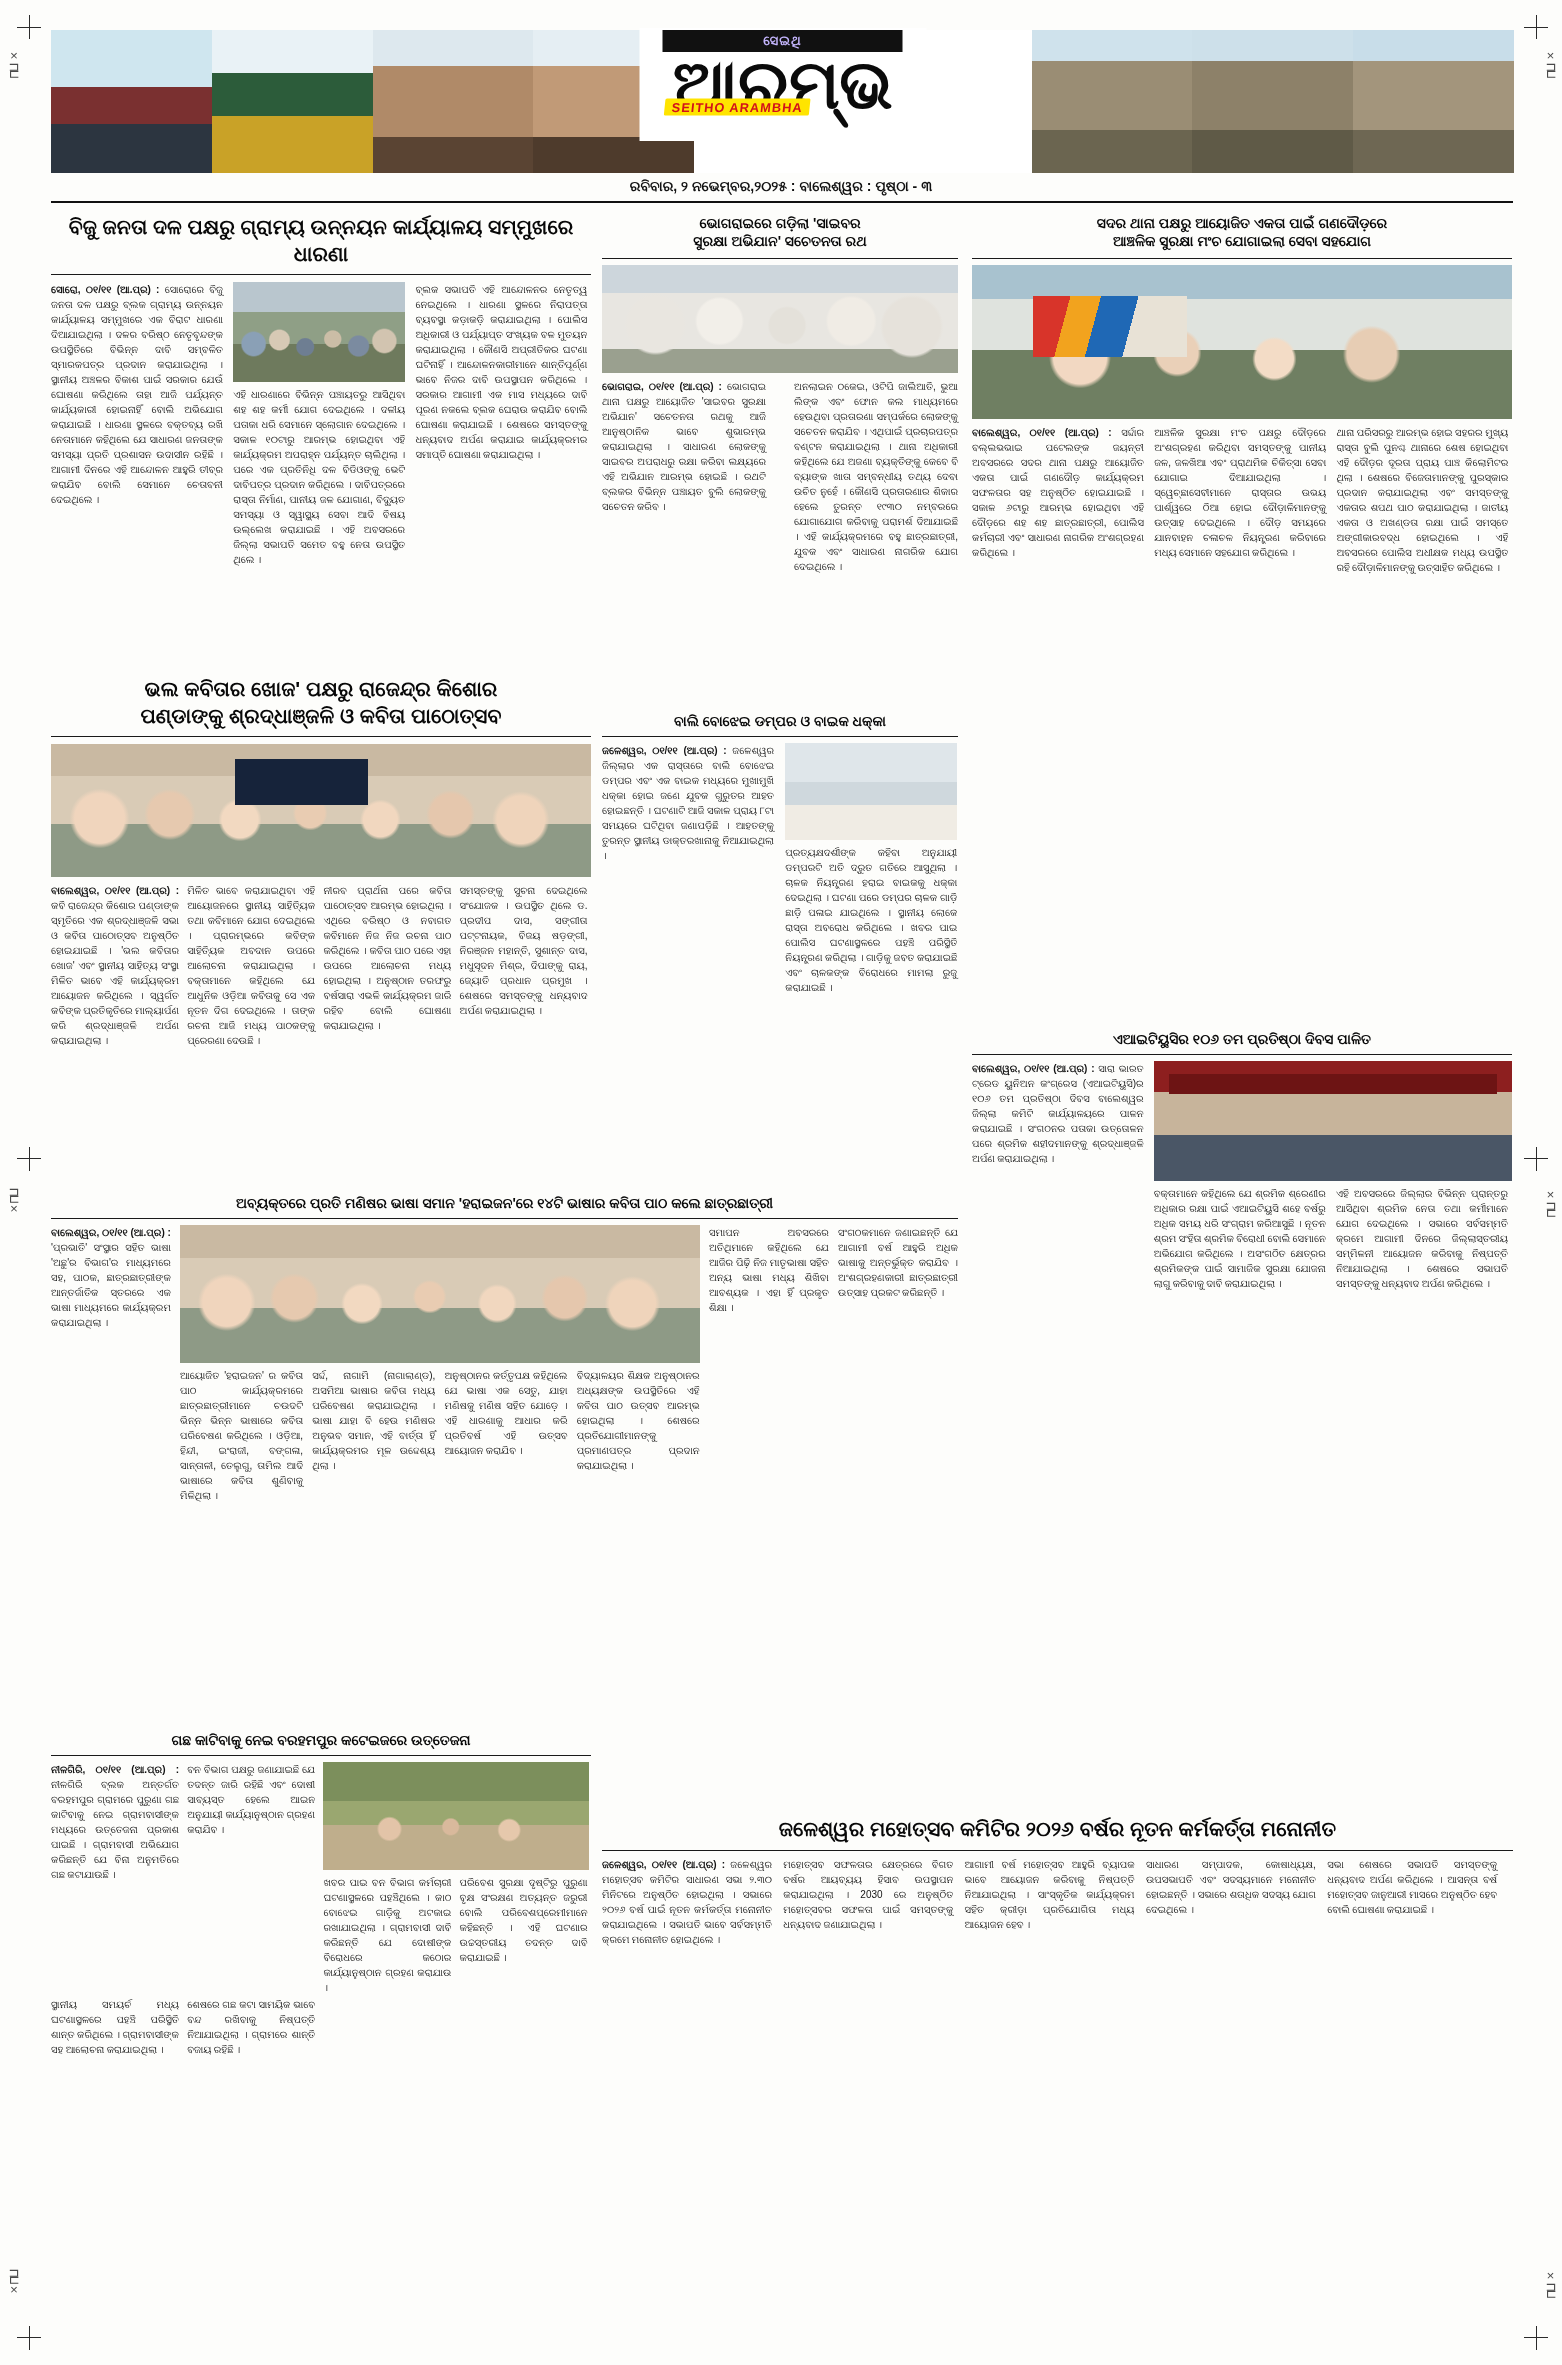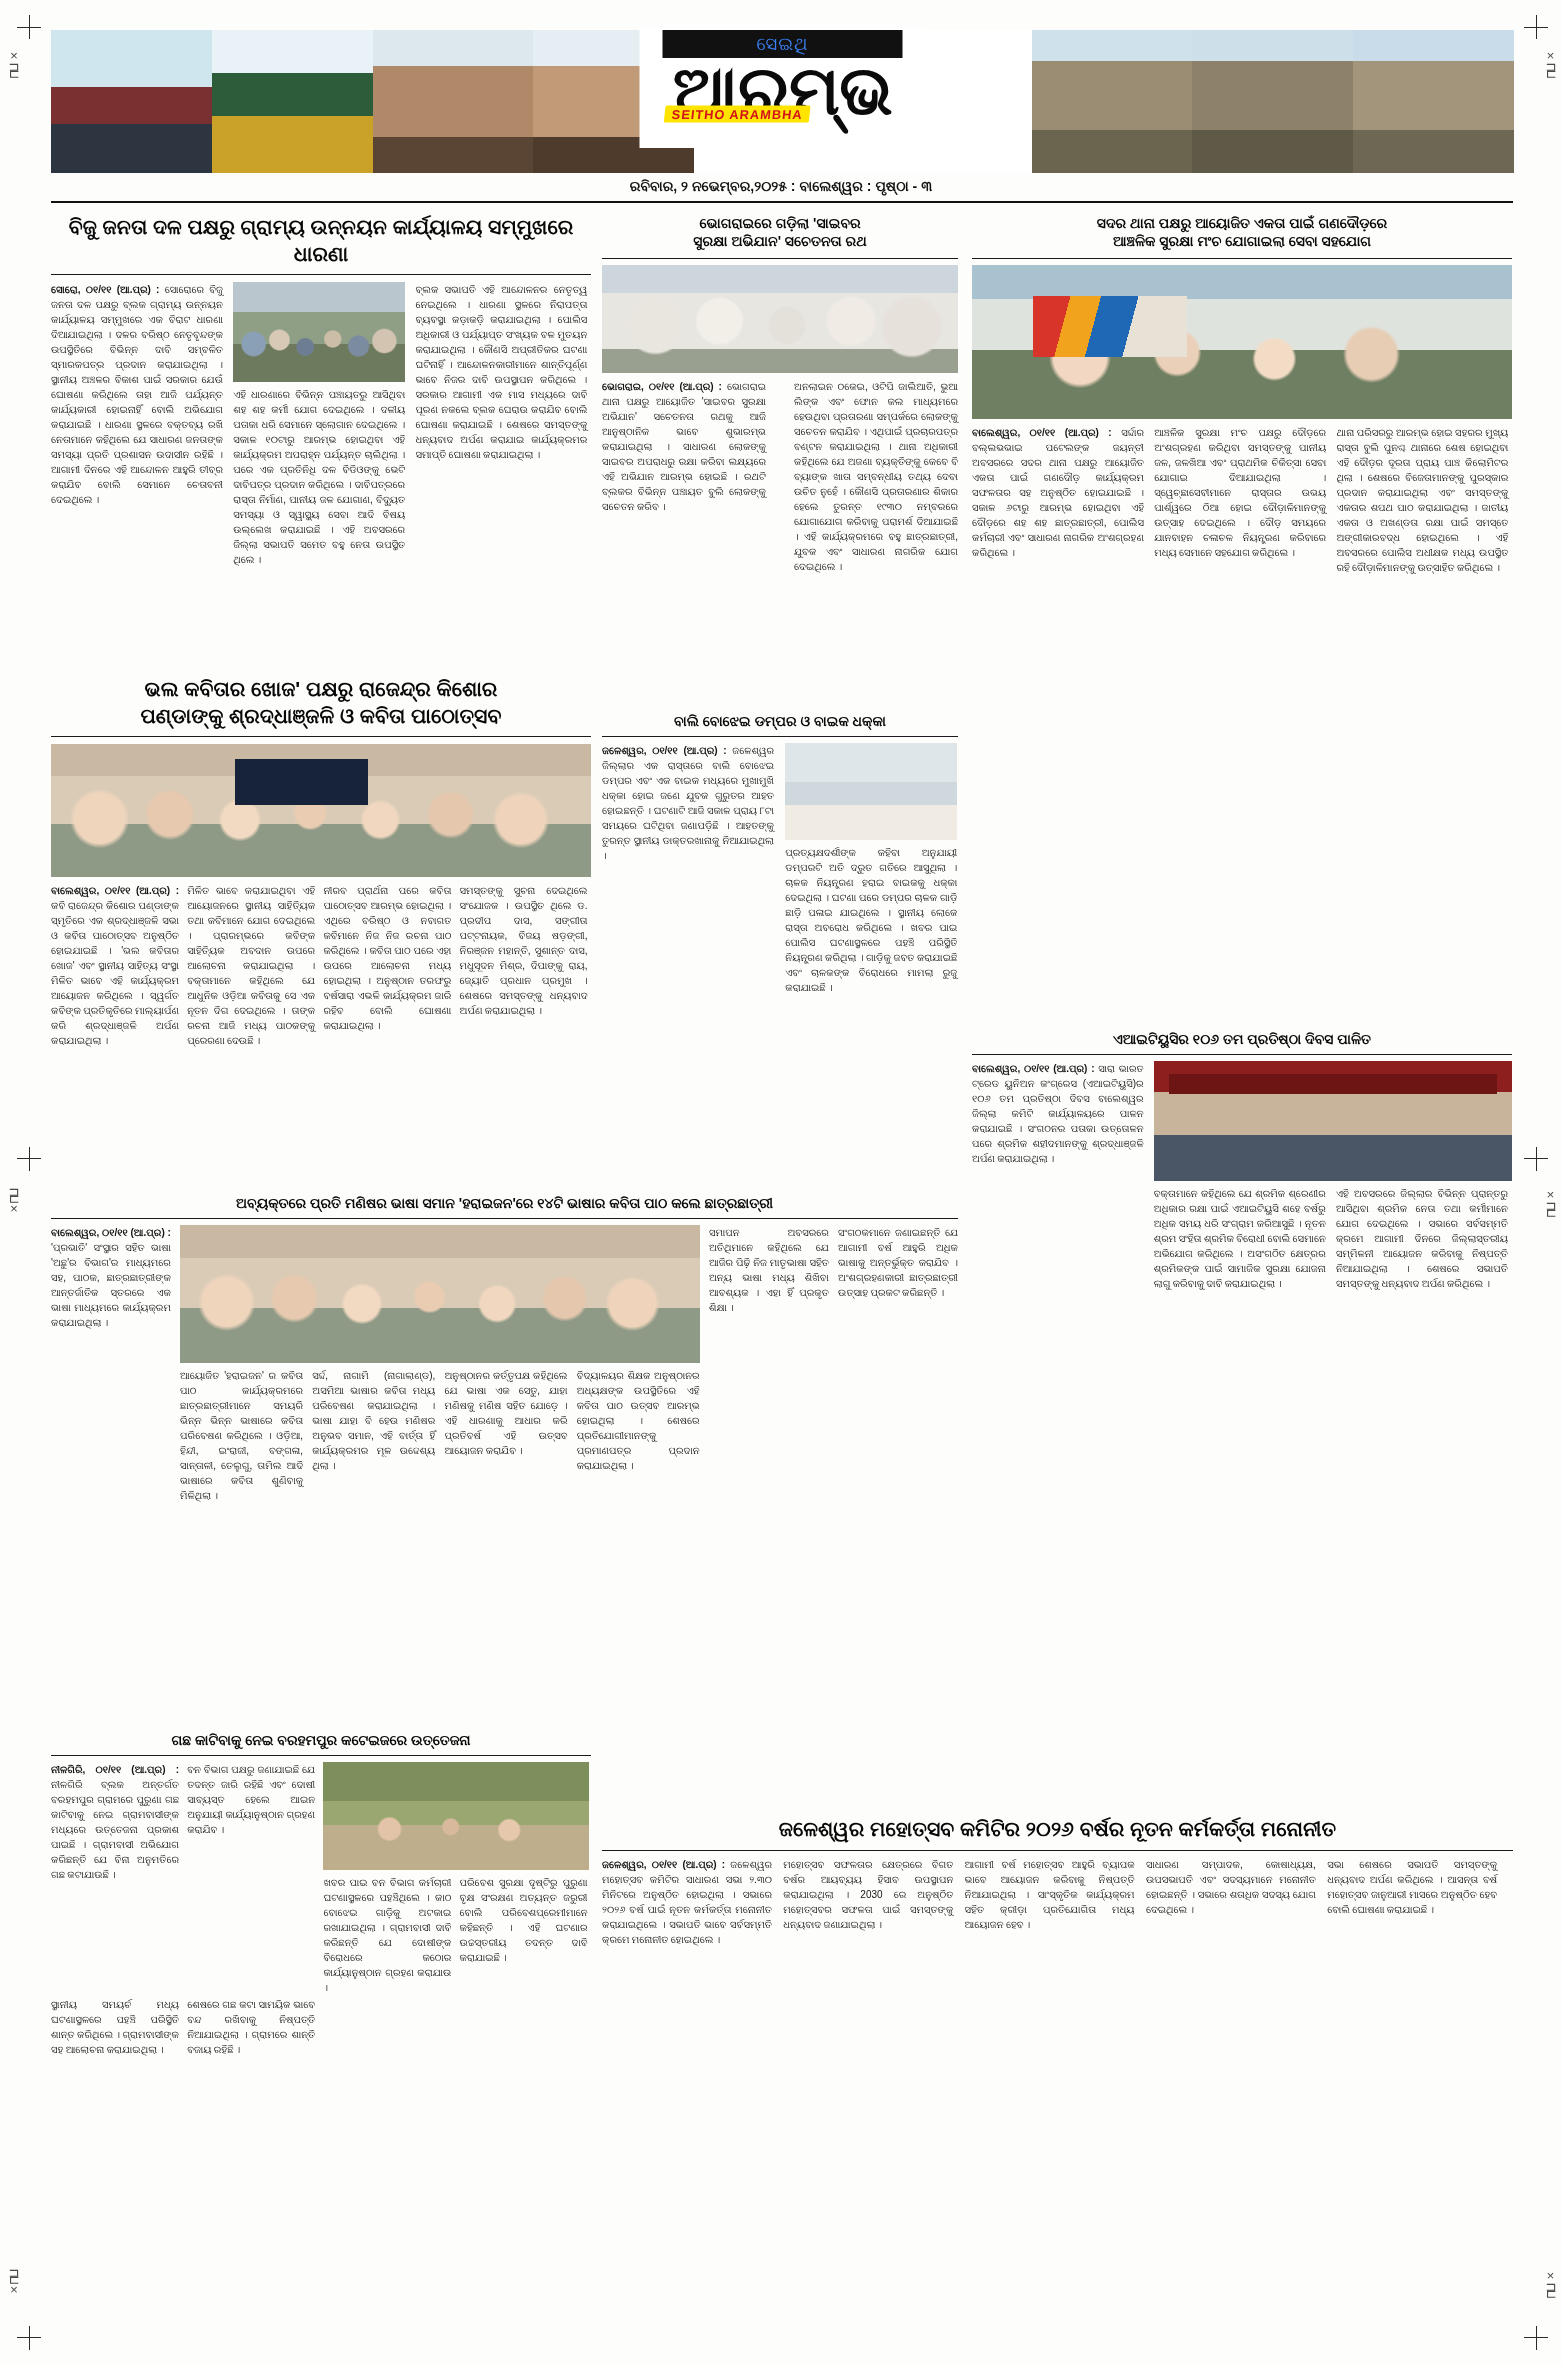--- a/index.html
+++ b/index.html
@@ -27,22 +27,22 @@
   .photostrip { position:absolute; inset:0; display:flex; }
   .photostrip > div { flex:1 1 0; height:100%; }
 
   .logoblock{
     position:absolute; left:50%; top:-2px; transform:translateX(-50%);
     width:287px; text-align:center;
     background:#ffffff;
     padding:2px 23.6px 5.1px 23.6px;
   }
   .seitho-bar{
-    background:#111; color:#3b82f6; font-size:18px; line-height:1.35;
-    padding:1.5px 0 2.6px 0; letter-spacing:1px; font-weight:normal;
+    background:#111; color:#c4b5fd; font-size:13px; line-height:1.35;
+    padding:1.5px 0 2.6px 0; letter-spacing:1px; font-weight:bold;
   }
   .arambha{
     font-size:68px; font-weight:bold; color:#0a0a0a; line-height:1.02;
     letter-spacing:-0.5px; margin-top:-2px;
   }
   .seitho-badge{
     display:inline-block; background:#ffe400; color:#d3121a;
     font-size:12.8px; font-weight:bold; letter-spacing:1px;
     padding:1px 7.2px; transform:skewX(-6deg) translate(-47px,-20.5px);
     border-radius:1.5px;
@@ -309,21 +309,21 @@
       <div style="width:123px;">
         <div class="body-text">
           <span class="lead">ବାଲେଶ୍ୱର, ୦୧/୧୧ (ଆ.ପ୍ର) :</span>
           <span>'ପ୍ରଭାତି' ସଂସ୍ଥାର ସହିତ ଭାଷା 'ଅଛୁ'ର ବିଭାଗ'ର ମାଧ୍ୟମରେ ସହ, ପାଠକ, ଛାତ୍ରଛାତ୍ରୀଙ୍କ ଆନ୍ତର୍ଜାତିକ ସ୍ତରରେ ଏକ ଭାଷା ମାଧ୍ୟମରେ କାର୍ଯ୍ୟକ୍ରମ କରାଯାଇଥିଲା ।</span>
         </div>
       </div>
       <div style="width:533px;">
         <div class="photo ph-group" style="height:138px;margin-bottom:5.1px;"></div>
         <div style="display:flex;gap:9.2px;">
           <div style="width:123px;">
-              <div class="body-text">ଆୟୋଜିତ 'ହରାଇଜନ' ର କବିତା ପାଠ କାର୍ଯ୍ୟକ୍ରମରେ ଛାତ୍ରଛାତ୍ରୀମାନେ ସମୟରି ଭିନ୍ନ ଭିନ୍ନ ଭାଷାରେ କବିତା ପରିବେଷଣ କରିଥିଲେ । ଓଡ଼ିଆ, ହିନ୍ଦୀ, ଇଂରାଜୀ, ବଙ୍ଗଳା, ସାନ୍ତାଳୀ, ତେଲୁଗୁ, ତାମିଲ ଆଦି ଭାଷାରେ କବିତା ଶୁଣିବାକୁ ମିଳିଥିଲା ।</div>
+              <div class="body-text">ଆୟୋଜିତ 'ହରାଇଜନ' ର କବିତା ପାଠ କାର୍ଯ୍ୟକ୍ରମରେ ଛାତ୍ରଛାତ୍ରୀମାନେ ଚଉଦଟି ଭିନ୍ନ ଭିନ୍ନ ଭାଷାରେ କବିତା ପରିବେଷଣ କରିଥିଲେ । ଓଡ଼ିଆ, ହିନ୍ଦୀ, ଇଂରାଜୀ, ବଙ୍ଗଳା, ସାନ୍ତାଳୀ, ତେଲୁଗୁ, ତାମିଲ ଆଦି ଭାଷାରେ କବିତା ଶୁଣିବାକୁ ମିଳିଥିଲା ।</div>
             </div>
           <div style="width:123px;">
               <div class="body-text">ସର୍ଦ୍ଦ, ନାଗାମି (ନାଗାଲାଣ୍ଡ), ଅସମିଆ ଭାଷାର କବିତା ମଧ୍ୟ ପରିବେଷଣ କରାଯାଇଥିଲା । ଭାଷା ଯାହା ବି ହେଉ ମଣିଷର ଅନୁଭବ ସମାନ, ଏହି ବାର୍ତ୍ତା ହିଁ କାର୍ଯ୍ୟକ୍ରମର ମୂଳ ଉଦ୍ଦେଶ୍ୟ ଥିଲା ।</div>
             </div>
           <div style="width:123px;">
               <div class="body-text">ଅନୁଷ୍ଠାନର କର୍ତ୍ତୃପକ୍ଷ କହିଥିଲେ ଯେ ଭାଷା ଏକ ସେତୁ, ଯାହା ମଣିଷକୁ ମଣିଷ ସହିତ ଯୋଡ଼େ । ଏହି ଧାରଣାକୁ ଆଧାର କରି ପ୍ରତିବର୍ଷ ଏହି ଉତ୍ସବ ଆୟୋଜନ କରାଯିବ ।</div>
             </div>
           <div style="width:123px;">
               <div class="body-text">ବିଦ୍ୟାଳୟର ଶିକ୍ଷକ ଅନୁଷ୍ଠାନର ଅଧ୍ୟକ୍ଷଙ୍କ ଉପସ୍ଥିତିରେ ଏହି କବିତା ପାଠ ଉତ୍ସବ ଆରମ୍ଭ ହୋଇଥିଲା । ଶେଷରେ ପ୍ରତିଯୋଗୀମାନଙ୍କୁ ପ୍ରମାଣପତ୍ର ପ୍ରଦାନ କରାଯାଇଥିଲା ।</div>
             </div>

